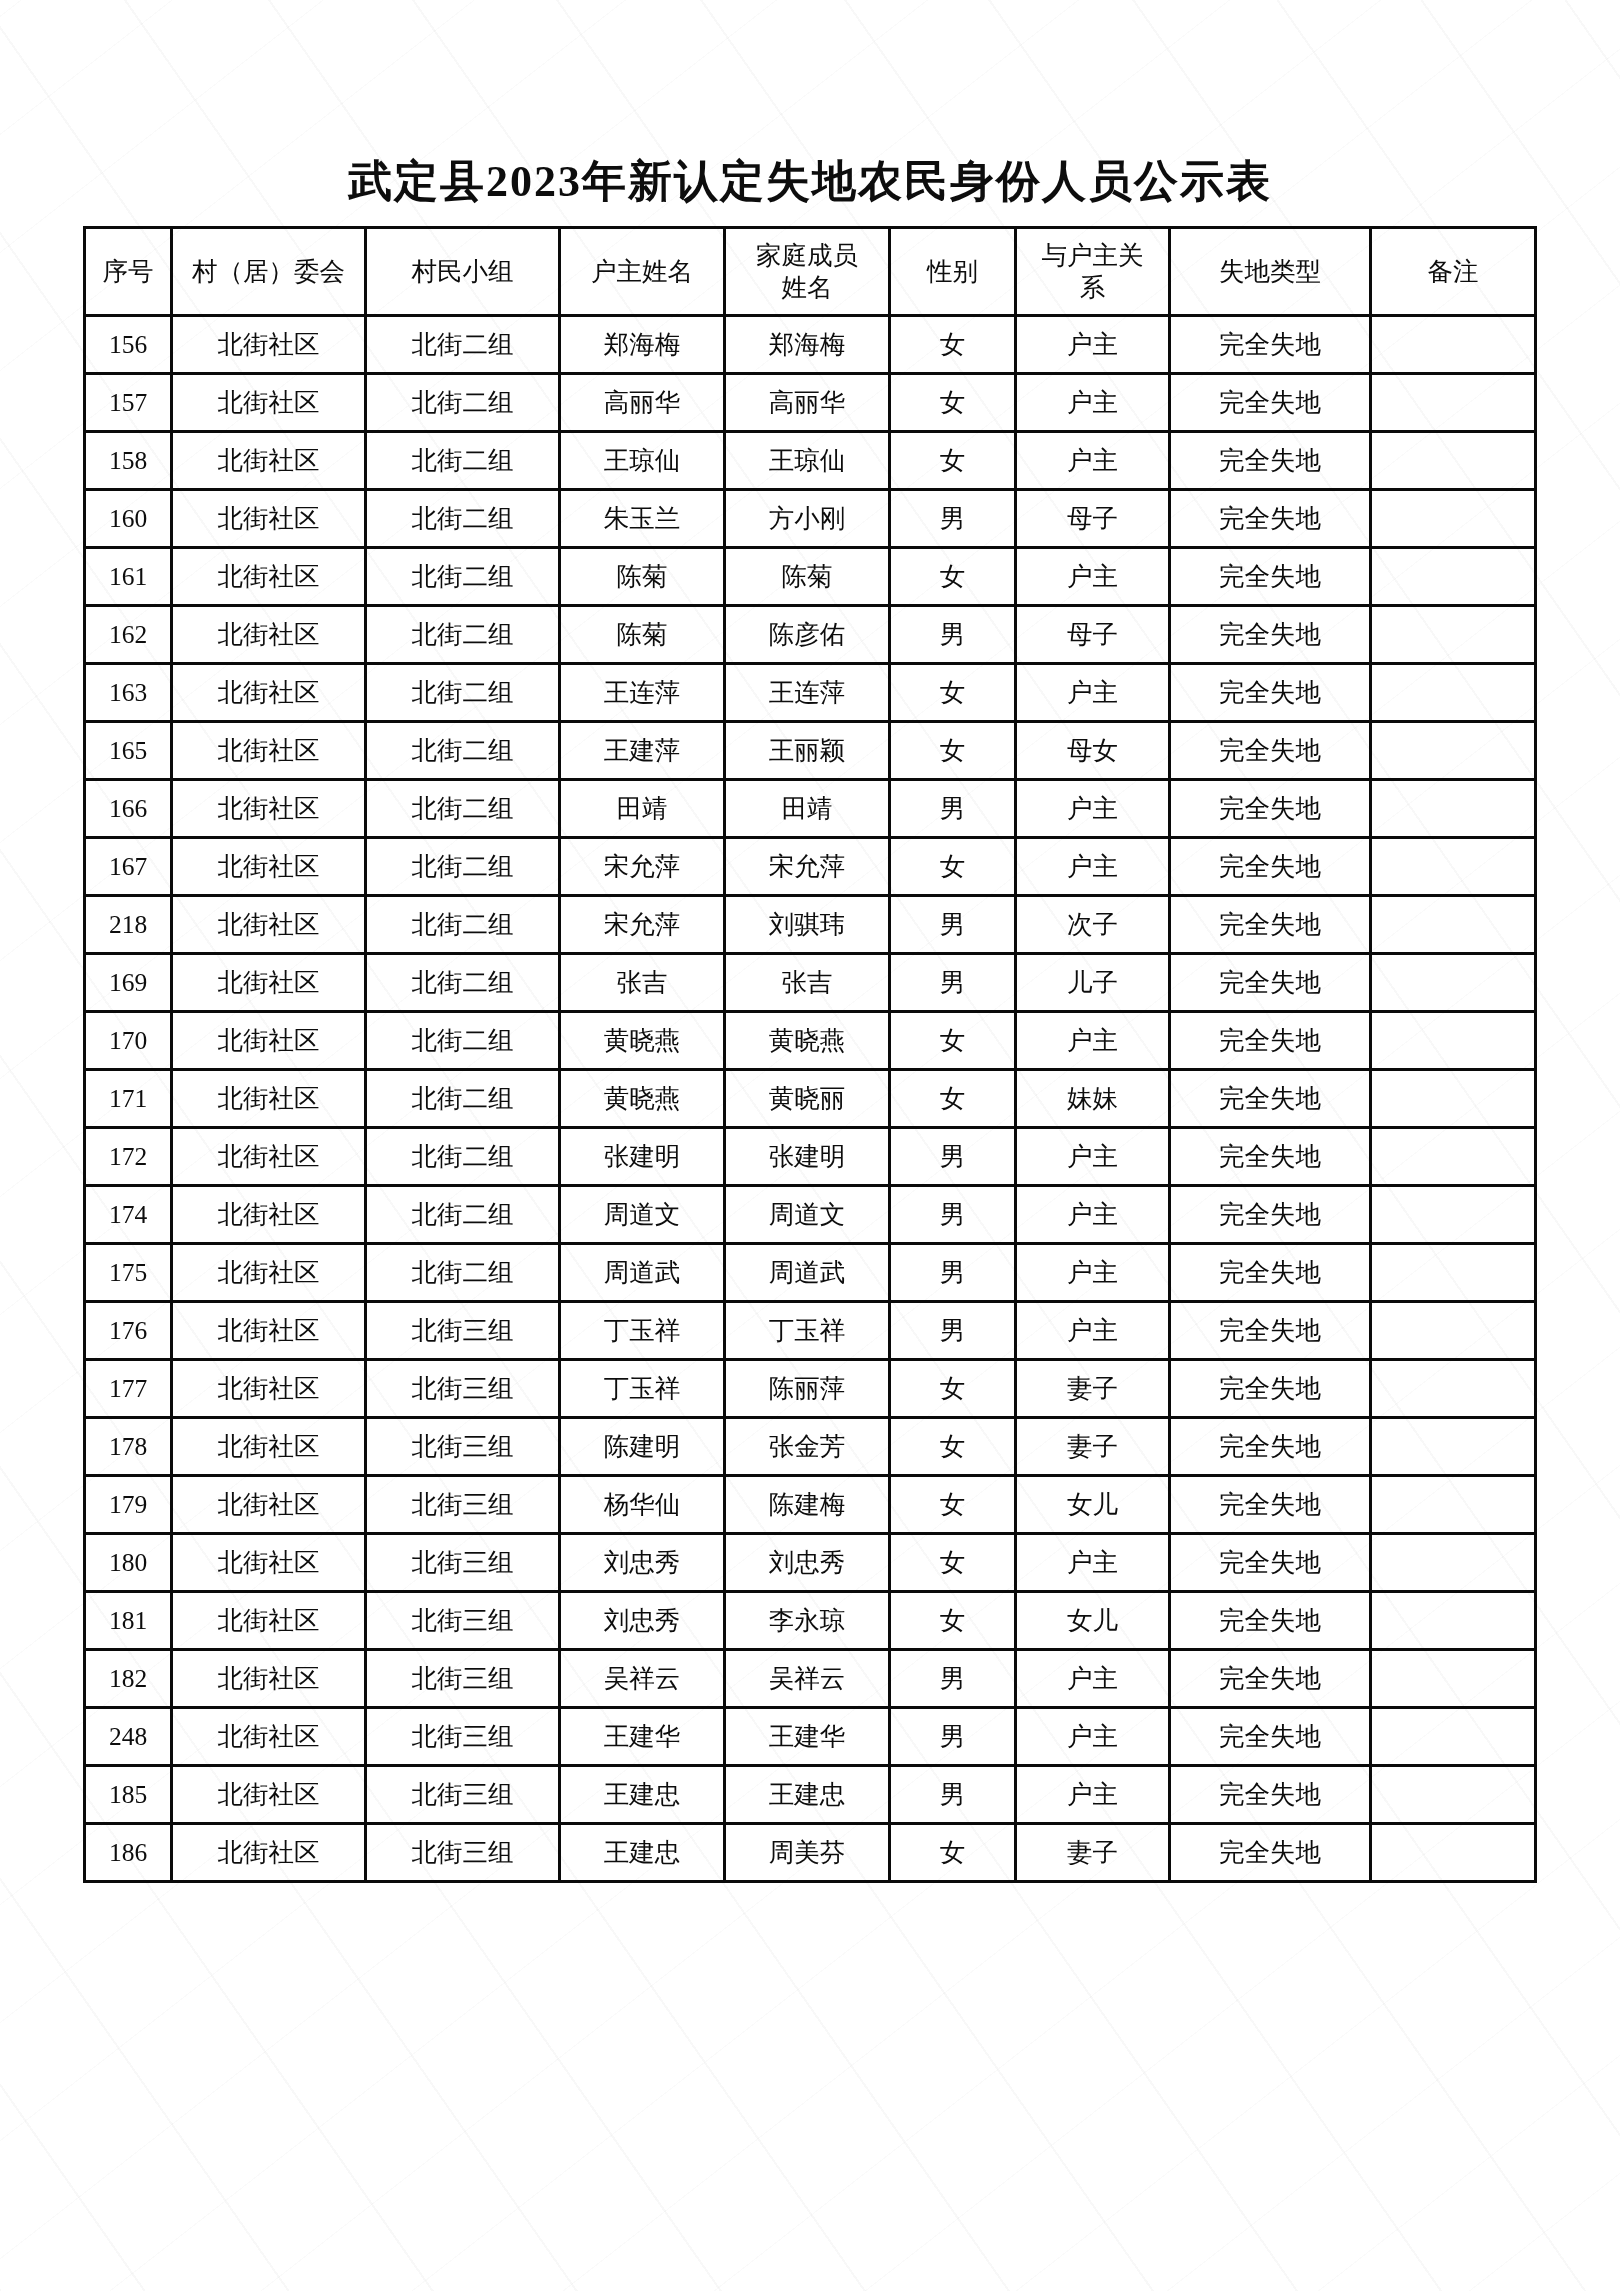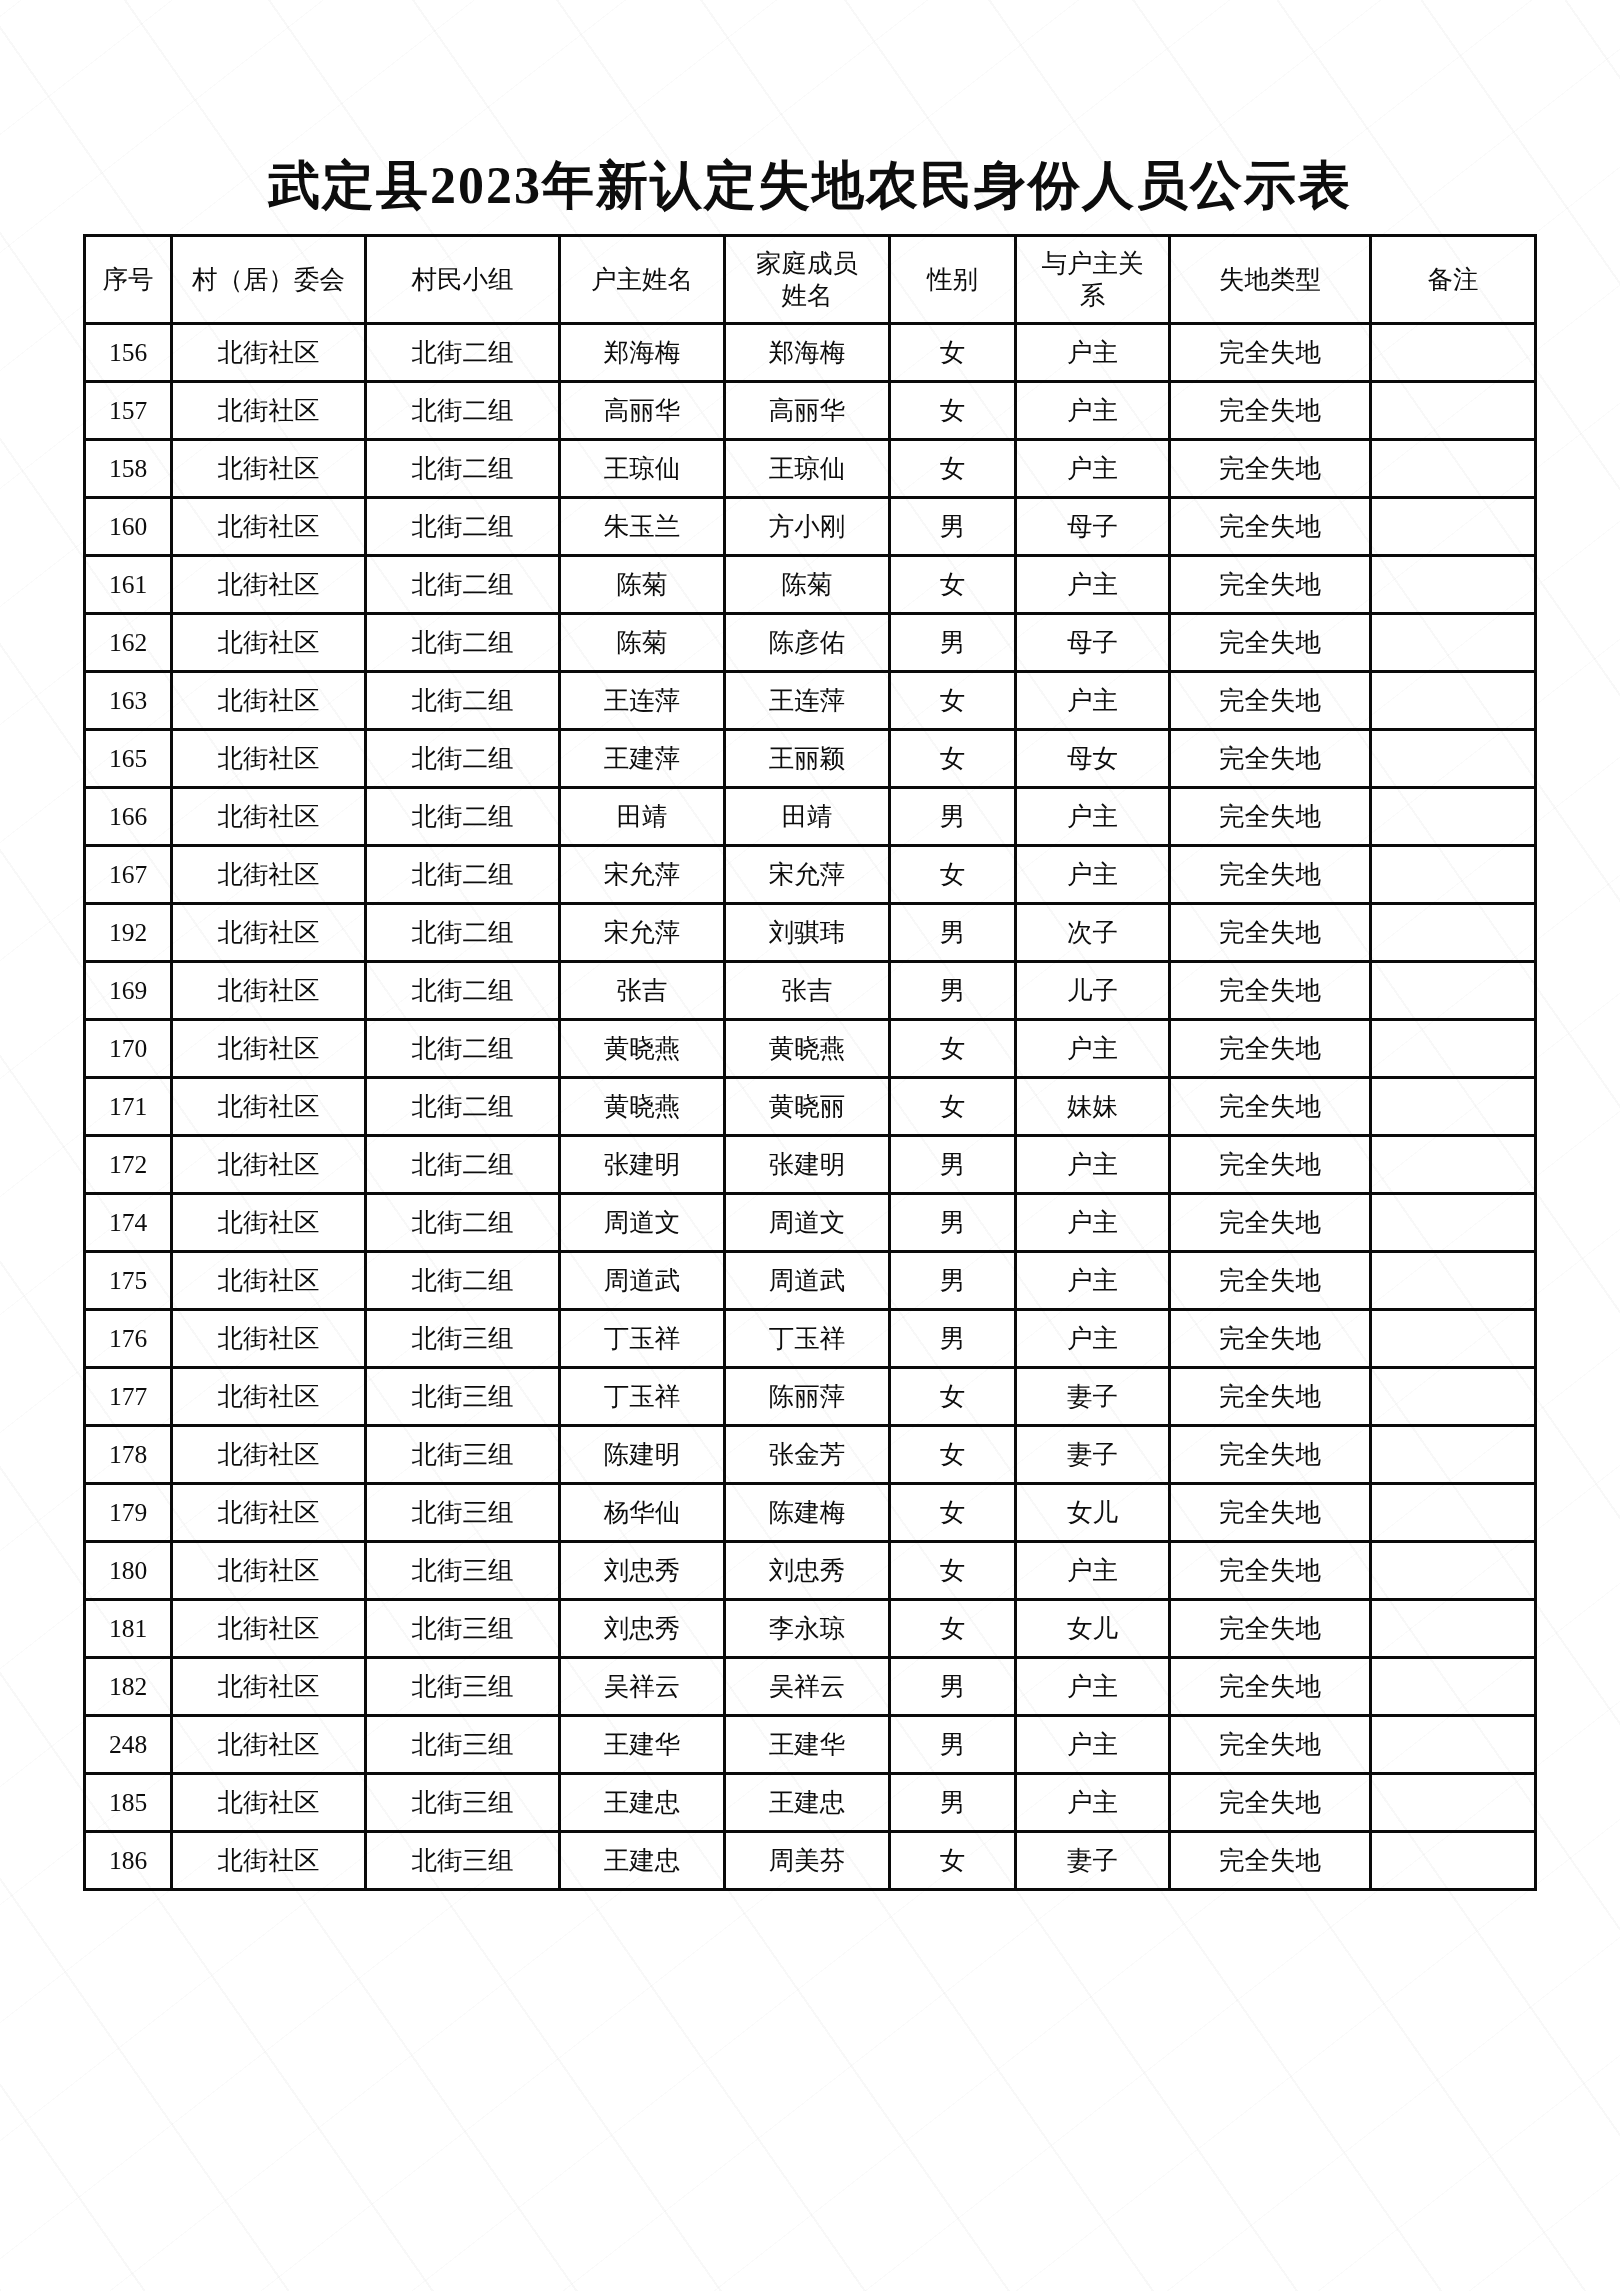--- a/index.html
+++ b/index.html
@@ -17,21 +17,21 @@
     position: absolute;
     inset: 0;
     background:
       repeating-linear-gradient(55deg, rgba(0,0,0,0.028) 0 2px, transparent 2px 118px),
       repeating-linear-gradient(-38deg, rgba(0,0,0,0.018) 0 1px, transparent 1px 93px),
       #ffffff;
   }
   .title {
     margin: 160px 0 0 0;
     text-align: center;
-    font-size: 52px;
+    font-size: 44px;
     line-height: 1.0;
     font-weight: bold;
     letter-spacing: 2px;
     font-family: "Liberation Serif", serif;
   }
   table.notice {
     border-collapse: collapse;
     table-layout: fixed;
     width: 1451px;
     margin: 22px auto 0 auto;
@@ -191,21 +191,21 @@
           <td>北街社区</td>
           <td>北街二组</td>
           <td>宋允萍</td>
           <td>宋允萍</td>
           <td>女</td>
           <td>户主</td>
           <td>完全失地</td>
           <td></td>
         </tr>
         <tr>
-          <td>192</td>
+          <td>218</td>
           <td>北街社区</td>
           <td>北街二组</td>
           <td>宋允萍</td>
           <td>刘骐玮</td>
           <td>男</td>
           <td>次子</td>
           <td>完全失地</td>
           <td></td>
         </tr>
         <tr>

